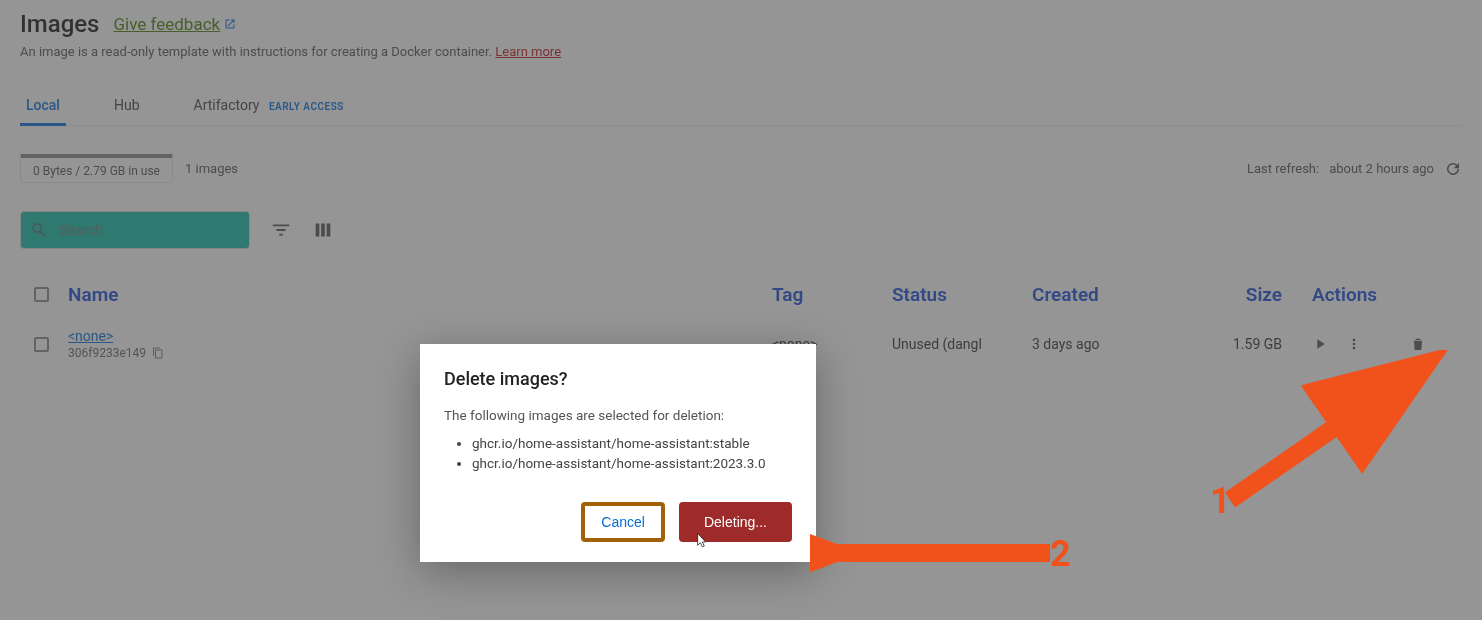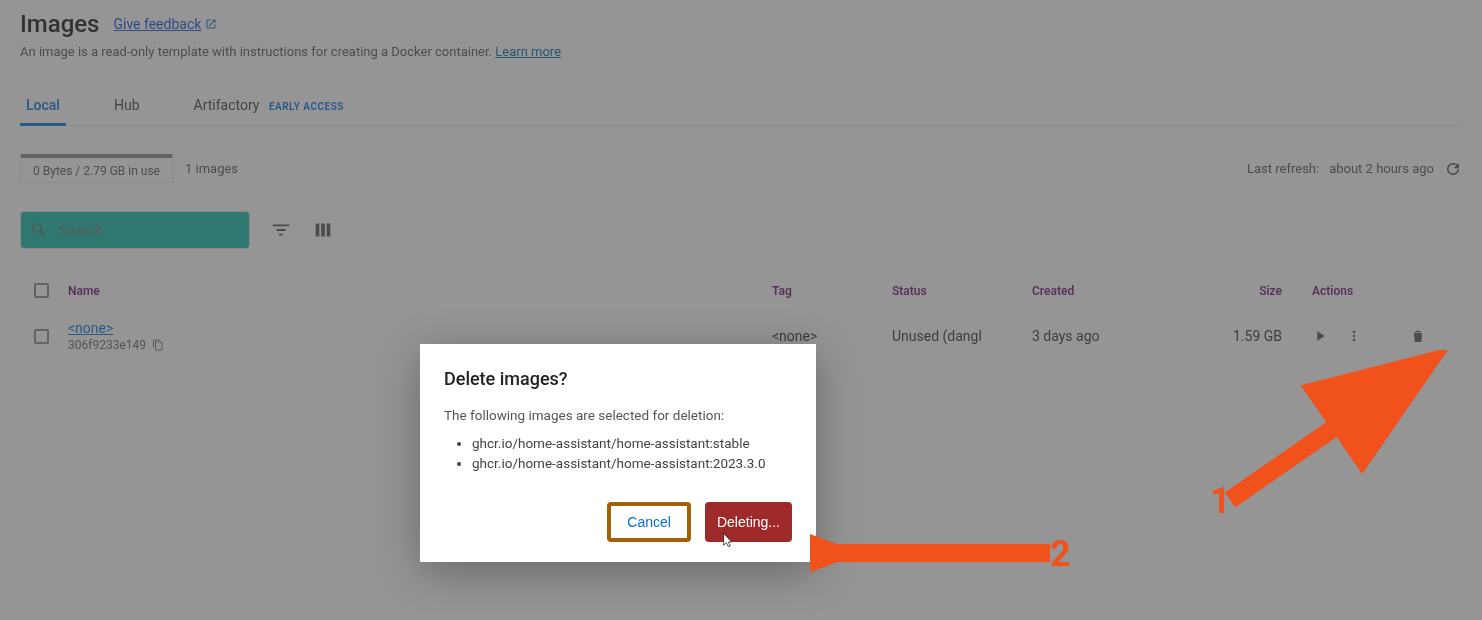--- a/index.html
+++ b/index.html
@@ -20,34 +20,34 @@
   align-items: center;
   gap: 14px;
   margin-bottom: 6px;
 }
 .page-title {
   font-size: 24px;
   font-weight: 500;
   color: #17191e;
 }
 .feedback-link {
-  color: #1d4ed8;
+  color: #4d7c0f;
   text-decoration: underline;
-  font-size: 14px;
+  font-size: 17px;
   display: inline-flex;
   align-items: center;
   gap: 4px;
 }
 .subtitle {
   font-size: 13px;
   color: #555;
   margin-bottom: 28px;
 }
 .subtitle a {
-  color: #0369a1;
+  color: #b91c1c;
   text-decoration: underline;
 }
 .tabs {
   display: flex;
   gap: 42px;
   border-bottom: 1px solid #e3e3e3;
   margin-bottom: 28px;
 }
 .tab {
   padding: 10px 6px 12px;
@@ -132,23 +132,23 @@
 .filter-icon, .columns-icon {
   width: 22px; height: 22px; fill: #555; cursor: pointer;
 }
 .table {
   width: 100%;
 }
 .thead {
   display: grid;
   grid-template-columns: 48px 1fr 120px 140px 150px 130px 150px;
   padding: 12px 0;
-  font-size: 12px;
+  font-size: 19px;
   font-weight: 600;
-  color: #701a75;
+  color: #1d4ed8;
   align-items: center;
 }
 .thead .size-h { text-align: right; padding-right: 30px; }
 .trow {
   display: grid;
   grid-template-columns: 48px 1fr 120px 140px 150px 130px 150px;
   padding: 10px 0;
   font-size: 14px;
   align-items: center;
 }
@@ -227,21 +227,21 @@
   background: #fff;
   padding: 8px 16px;
   font-size: 14px;
   border-radius: 4px;
   cursor: pointer;
 }
 .btn-delete {
   border: none;
   background: #9e2a2a;
   color: #fff;
-  padding: 8px 12px;
+  padding: 8px 25px;
   font-size: 14px;
   border-radius: 4px;
   cursor: pointer;
   position: relative;
 }
 .cursor-icon {
   position: absolute;
   left: 14px;
   bottom: -6px;
   width: 16px;

